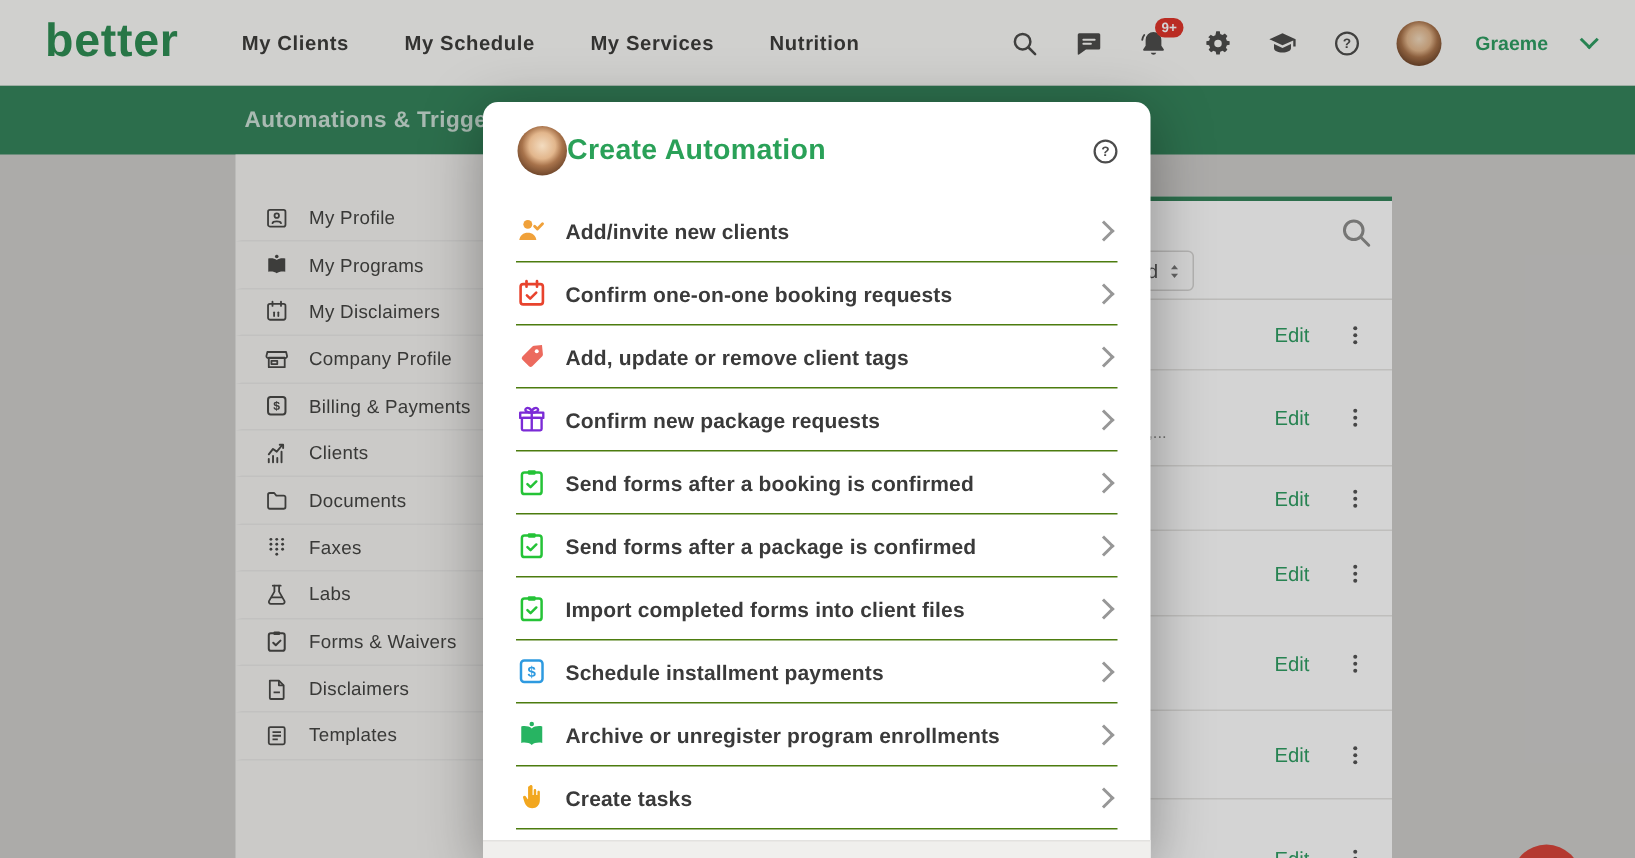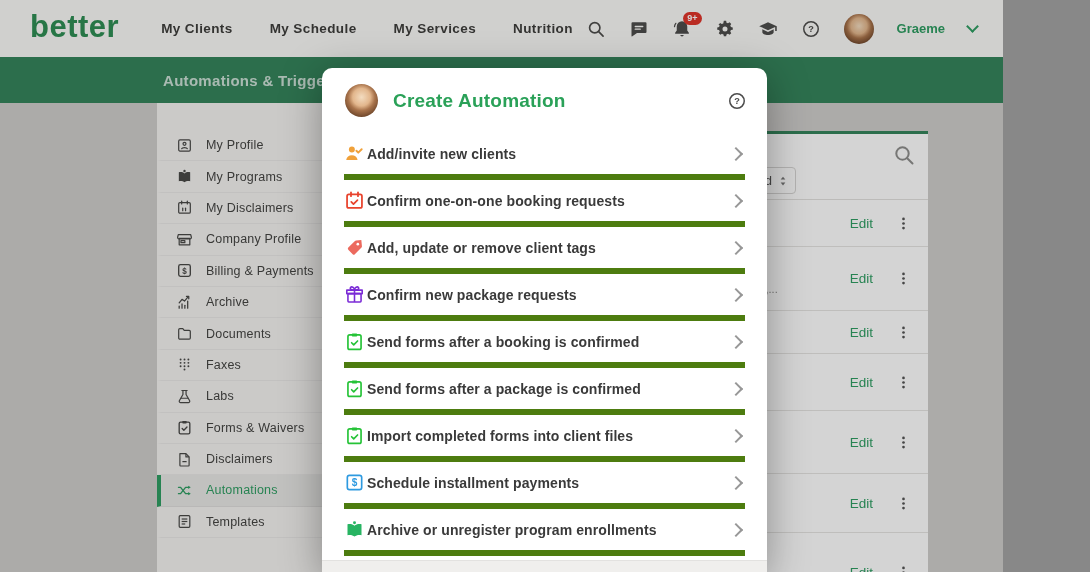--- a/index.html
+++ b/index.html
@@ -1,16 +1,16 @@
 <!DOCTYPE html>
 <html style="--accent: #2AA158; --banner: #35855C; --badge: #E0352B; --fab: #D9453A;"><head>
 <meta charset="utf-8">
 <style>
   html,body{margin:0;padding:0;background:#888;}
-  .screen{position:relative;width:1003px;height:572px;overflow:hidden;background:#cfcecc;
+  .screen{position:relative;width:1090px;height:572px;overflow:hidden;background:#cfcecc;
           font-family:"Liberation Sans",sans-serif;-webkit-font-smoothing:antialiased;}
   
   .topnav{position:absolute;left:0;top:0;width:100%;height:57px;background:#fbfaf8;
           display:flex;align-items:center;box-sizing:border-box;padding:0 26px 0 30px;z-index:1;}
   .logo{font-size:31px;font-weight:bold;color:#2f8f55;letter-spacing:.5px;line-height:1;
         margin-right:42px;padding-bottom:5px;}
   .nav-items{display:flex;gap:37px;}
   .nav-item{font-size:13.5px;color:#3e3e3c;font-weight:600;letter-spacing:.4px;cursor:pointer;}
   .nav-right{margin-left:auto;display:flex;align-items:center;gap:23px;color:#4e4e4c;}
   .icon-wrap{position:relative;display:block;cursor:pointer;}
@@ -60,25 +60,25 @@
   
   .fab{position:absolute;left:1008px;top:563px;width:46px;height:46px;border-radius:50%;
        background:var(--fab,#d9453a);z-index:2;cursor:pointer;}
   
   .overlay{position:absolute;inset:0;background:rgba(0,0,0,.17);z-index:5;}
   .modal{position:absolute;left:322px;top:68px;width:445px;height:504px;background:#fff;
          border-radius:10px 10px 0 0;z-index:10;box-shadow:0 8px 40px rgba(0,0,0,.35);
          display:flex;flex-direction:column;box-sizing:border-box;}
   .m-head{height:65px;display:flex;align-items:center;padding:0 20px 0 23px;flex:none;}
   .m-avatar{width:33px;height:33px;}
-  .m-title{margin-left:15px;font-size:19px;font-weight:bold;color:var(--accent,#2aa158);letter-spacing:.2px;}
+  .m-title{font-size:19px;font-weight:bold;color:var(--accent,#2aa158);letter-spacing:.2px;}
   .m-help{margin-left:auto;width:20px;height:20px;color:#4c4c4c;cursor:pointer;}
   .m-help svg{display:block;width:100%;height:100%;}
   .m-list{padding:0 22px;flex:none;}
-  .m-item{height:41px;display:flex;align-items:center;gap:2px;border-bottom:6px solid #4d7c0f;cursor:pointer;}
+  .m-item{height:41px;display:flex;align-items:center;gap:12px;border-bottom:1px solid #4d7c0f;cursor:pointer;}
   .m-icon{width:21px;height:21px;flex:none;}
   .m-icon svg{display:block;width:100%;height:100%;}
   .m-label{font-size:14px;font-weight:bold;color:#3a3a3a;letter-spacing:.1px;}
   .m-chev{margin-left:auto;width:8px;height:8px;border-right:2px solid #979797;border-top:2px solid #979797;
           transform:rotate(45deg);margin-right:4px;flex:none;}
   .m-partial{height:18px;overflow:hidden;padding:0 22px;display:flex;gap:16px;}
   .m-foot{height:11px;background:#f0efed;border-top:1px solid #e3e2e0;margin-top:auto;flex:none;}
 </style>
 </head>
 <body>
@@ -213,21 +213,21 @@
         <span class="si">
           <svg viewBox="0 0 24 24" fill="none" stroke="currentColor" stroke-width="1.8" stroke-linecap="round" stroke-linejoin="round">
             <path d="M4.5 20v-3"></path>
             <path d="M8.5 20v-6"></path>
             <path d="M12.5 20v-4"></path>
             <path d="M16.5 20V10"></path>
             <path d="M4.5 12.5l4-5 3.5 2.5 5-6"></path>
             <path d="M14.8 3.5h3.2V6.7"></path>
           </svg>
         </span>
-        <span class="sl">Archive</span>
+        <span class="sl">Clients</span>
       </div>
       <div class="side-item">
         <span class="si">
           <svg viewBox="0 0 24 24" fill="none" stroke="currentColor" stroke-width="1.7" stroke-linejoin="round">
             <path d="M3.8 6.8c0-.9.7-1.6 1.6-1.6h4.2l2 2.4h7a1.6 1.6 0 0 1 1.6 1.6v9.2a1.6 1.6 0 0 1-1.6 1.6H5.4a1.6 1.6 0 0 1-1.6-1.6z"></path>
           </svg>
         </span>
         <span class="sl">Documents</span>
       </div>
       <div class="side-item">
@@ -270,31 +270,20 @@
       <div class="side-item">
         <span class="si">
           <svg viewBox="0 0 24 24" fill="none" stroke="currentColor" stroke-width="1.7" stroke-linejoin="round">
             <path d="M5.5 3.8H14l4.5 4.5v11.9a1 1 0 0 1-1 1h-11a1 1 0 0 1-1-1z"></path>
             <path d="M14 3.8v4.5h4.5"></path>
             <line x1="9" y1="15" x2="15" y2="15"></line>
           </svg>
         </span>
         <span class="sl">Disclaimers</span>
       </div>
-      <div class="side-item active">
-        <span class="si">
-          <svg viewBox="0 0 24 24" fill="none" stroke="currentColor" stroke-width="1.9" stroke-linecap="round" stroke-linejoin="round">
-            <path d="M3.5 16.5h3L13.5 7.5h4.5"></path>
-            <path d="M3.5 7.5h3L13.5 16.5h4.5"></path>
-            <path d="M17.2 5.2l3.6 2.3-3.6 2.3z" fill="currentColor" stroke="none"></path>
-            <path d="M17.2 14.2l3.6 2.3-3.6 2.3z" fill="currentColor" stroke="none"></path>
-          </svg>
-        </span>
-        <span class="sl">Automations</span>
-      </div>
       <div class="side-item">
         <span class="si">
           <svg viewBox="0 0 24 24" fill="none" stroke="currentColor" stroke-width="1.7" stroke-linejoin="round">
             <rect x="4.5" y="3.8" width="15" height="16.4" rx="1.5"></rect>
             <line x1="8" y1="8.5" x2="16" y2="8.5"></line>
             <line x1="8" y1="12" x2="16" y2="12"></line>
             <line x1="8" y1="15.5" x2="13" y2="15.5"></line>
           </svg>
         </span>
         <span class="sl">Templates</span>
@@ -501,20 +490,29 @@
         <div class="m-item">
           <span class="m-icon" style="color: rgb(39, 180, 98);">
             <svg viewBox="0 0 24 24" fill="currentColor">
               <circle cx="12" cy="4.2" r="1.7"></circle>
               <path d="M12 7.6C10.2 5.9 6.6 5.4 4 6.1v12.5c2.6-.7 6.2-.2 8 1.5 1.8-1.7 5.4-2.2 8-1.5V6.1c-2.6-.7-6.2-.2-8 1.5z"></path>
             </svg>
           </span>
           <span class="m-label">Archive or unregister program enrollments</span>
           <span class="m-chev"></span>
         </div>
+        <div class="m-item">
+          <span class="m-icon" style="color: rgb(242, 167, 31);">
+            <svg viewBox="0 0 24 24" fill="currentColor">
+              <path d="M10.2 3.4c.6-1.3 2.4-1 2.4.5v6.3h.9V6.7c0-1.3 1.9-1.3 1.9 0v3.5h.9V8.1c0-1.3 1.9-1.3 1.9 0v6c0 3.8-2.5 6.3-5.9 6.3-3 0-5-1.9-5.9-4.7l-1-3.4c-.4-1.3 1.3-2 2-1l1.4 2.1c.2.3.4.2.4-.1V4z"></path>
+            </svg>
+          </span>
+          <span class="m-label">Create tasks</span>
+          <span class="m-chev"></span>
+        </div>
       </div>
     <div class="m-partial">
       
     </div>
     <div class="m-foot"></div>
   </div>
 
 </div>
 
 </body></html>

